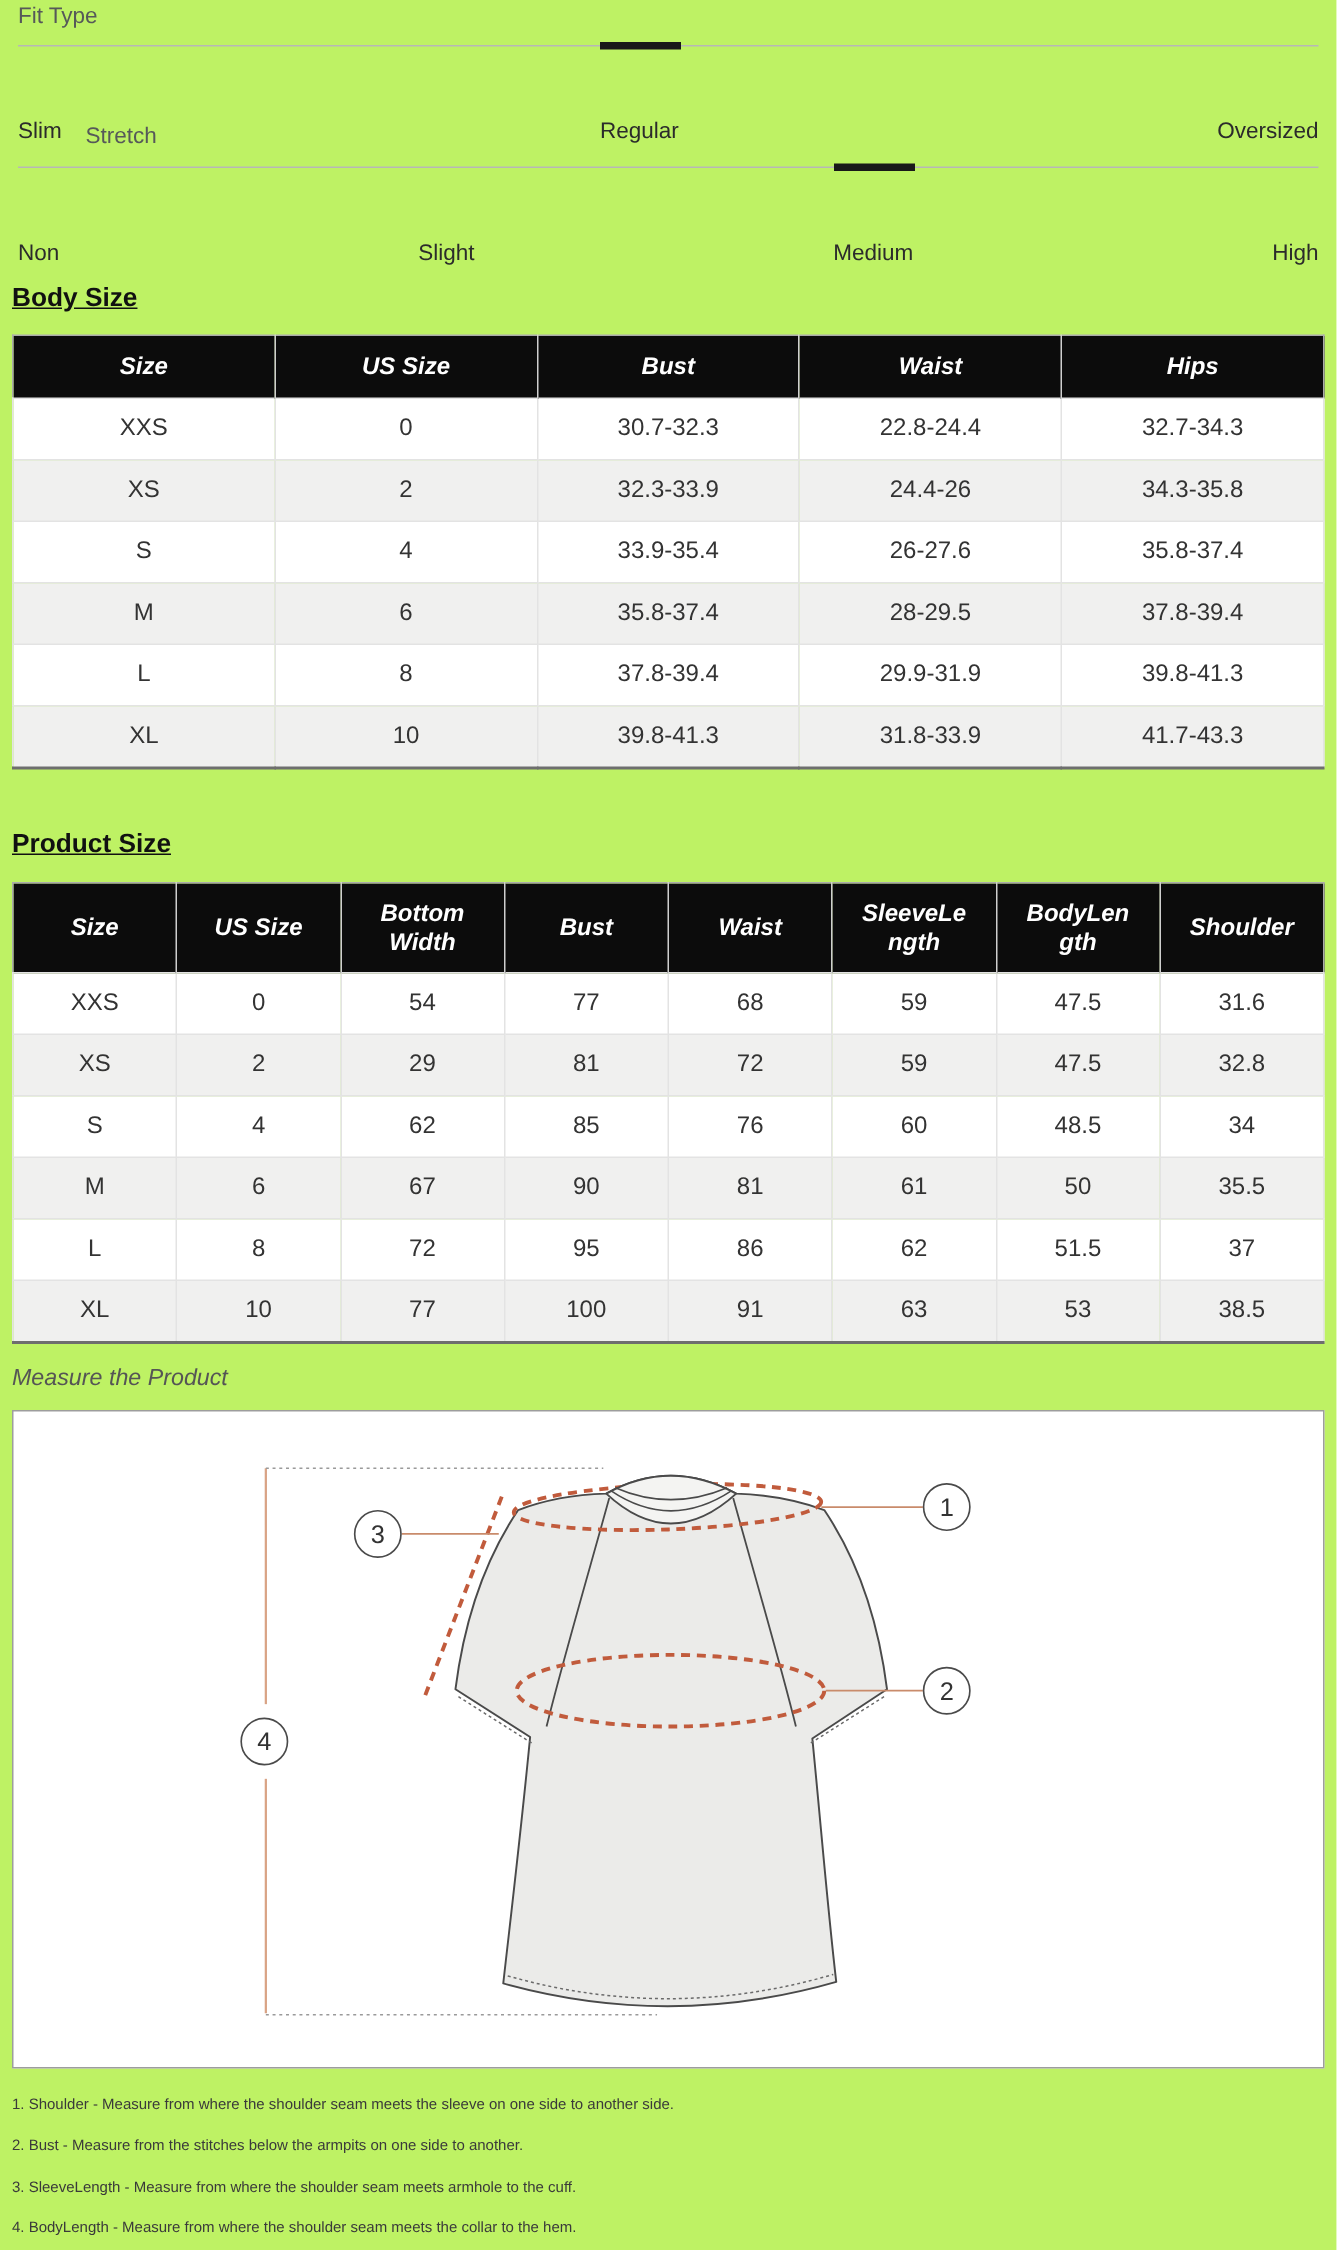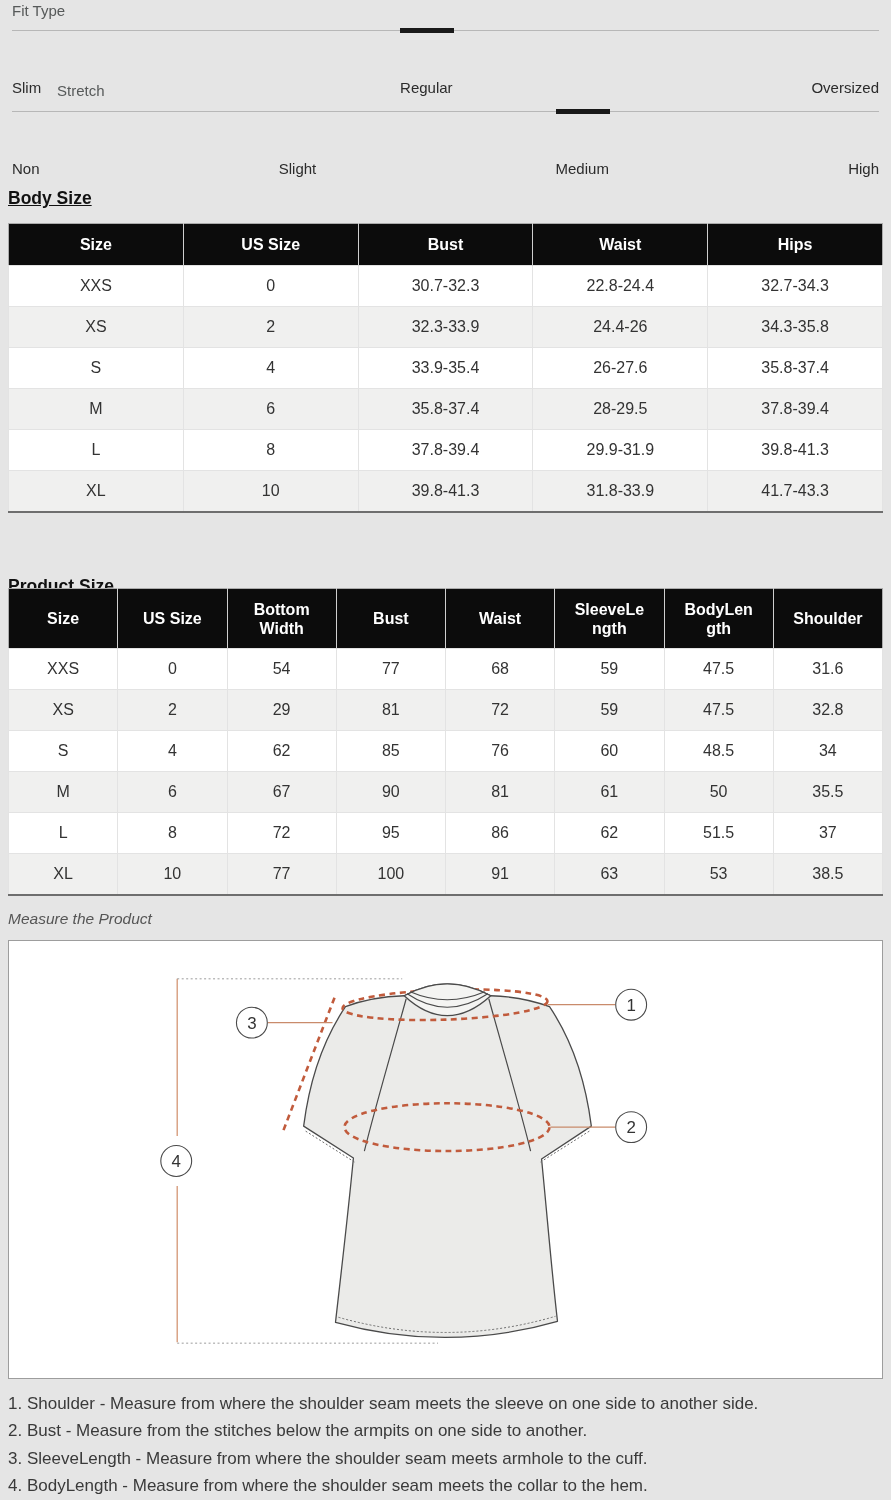--- a/index.html
+++ b/index.html
@@ -7,64 +7,64 @@
     --leader:#c98b6b;
     --vline:#d9a385;
     --marker:#191919;
     --header-bg:#0c0c0c;
     --row-alt:#f0f0ef;
     --track:#b7b7b7;
   }
   *{box-sizing:border-box;margin:0;padding:0;}
   html,body{background:#fff;}
   body{font-family:"Liberation Sans","DejaVu Sans",sans-serif;color:#222;}
-  .page{position:relative;width:891px;height:1500px;background:#e5e5e5;overflow:hidden;}
+  .page{position:relative;width:891px;height:1500px;background:#bef264;overflow:hidden;}
 
   
   .slider-group-label{position:absolute;left:12px;font-size:15px;color:#565959;}
   .slider-track{position:absolute;left:12px;right:12px;height:1px;background:var(--track);}
   .slider-marker{position:absolute;top:-2px;width:54px;height:5px;background:var(--marker);}
   .slider-options{position:absolute;left:12px;right:12px;display:flex;justify-content:space-between;margin-top:38px;}
   .slider-option{font-size:15px;color:#2b2b2b;line-height:18px;}
 
   #fit-label{top:2px;}
   #fit-track{top:30px;}
   #fit-options{top:41px;}
   #stretch-label{top:82px;margin-left:45px;}
   #stretch-track{top:111px;}
   #stretch-options{top:122px;}
 
   
   .section-title{position:absolute;left:8px;font-size:17.5px;font-weight:bold;color:#111;text-decoration:underline;}
   #body-title{top:188px;}
-  #product-title{top:552px;margin-top:24px;}
+  #product-title{top:552px;}
   #measure-title{position:absolute;left:8px;top:910px;font-size:15.5px;font-style:italic;color:#555;font-weight:normal;}
 
   
   table.size-table{position:absolute;left:8px;width:875px;border-collapse:collapse;table-layout:fixed;
     border:1px solid #ababab;border-bottom:2px solid #6e6e6e;}
   #body-table{top:223px;}
   #product-table{top:588px;}
   .size-table th{background:var(--header-bg);color:#fff;font-size:16px;font-weight:bold;
-    text-align:center;vertical-align:middle;border-left:1px solid #cfcfcf;line-height:19px;padding:0 2px;}
+    text-align:center;vertical-align:middle;border-left:1px solid #cfcfcf;line-height:19px;padding:0 2px;font-style:italic;}
   .size-table th:first-child{border-left:none;}
   #body-table th{height:42px;}
   #product-table th{height:60px;}
   .size-table td{height:41px;text-align:center;vertical-align:middle;font-size:16px;color:#333;
     border:1px solid #e3e3e3;background:#fff;}
   .size-table tr.alt td{background:var(--row-alt);text-align:center;}
 
   
   #diagram-box{position:absolute;left:8px;top:940px;width:875px;height:439px;border:1px solid #9d9d9d;background:#fff;}
   #diagram-box svg{display:block;width:100%;height:100%;}
   .callout-num{font-size:17px;fill:#333;font-family:"Liberation Sans","DejaVu Sans",sans-serif;}
 
   
   #notes{position:absolute;left:8px;top:1390px;right:4px;list-style:none;}
-  #notes li{font-size:17px;color:#3a3a3a;line-height:27.3px;}
+  #notes li{font-size:10px;color:#3a3a3a;line-height:27.3px;}
 </style>
 </head>
 <body>
 
 <div class="page">
 
   <div id="fit-label" class="slider-group-label">Fit Type</div>
   <div id="fit-track" class="slider-track">
     <div class="slider-marker" style="left: 387.5px;"></div>
   </div>

